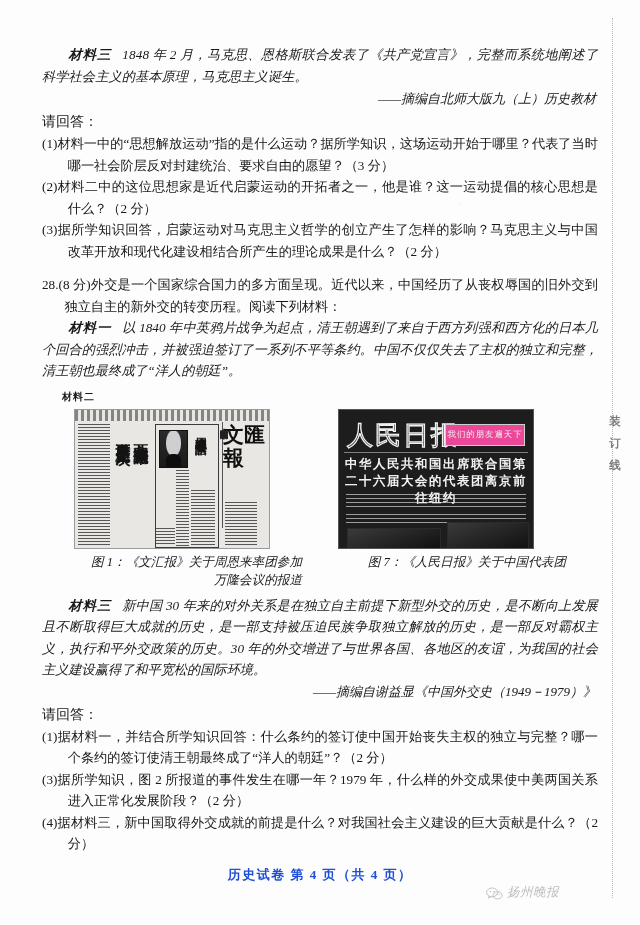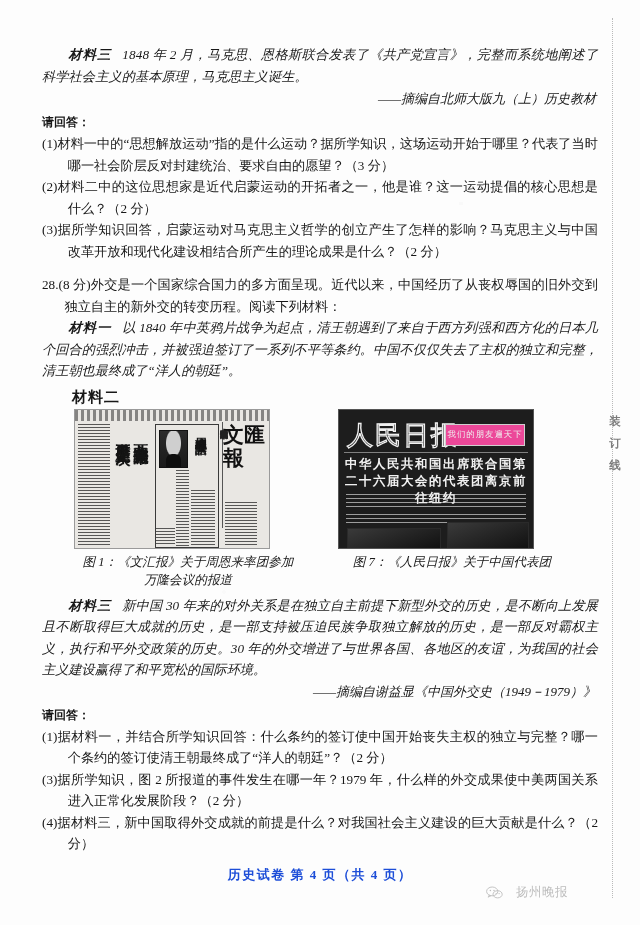--- a/index.html
+++ b/index.html
@@ -64,23 +64,23 @@
   .source-line {
     font-size: 13px;
     line-height: 21px;
     text-align: right;
     font-style: italic;
     margin: 0 0 2px 0;
     padding-right: 2px;
   }
 
   .ask-line {
-    font-size: 12px;
+    font-size: 14px;
     line-height: 22px;
-    font-weight: bold;
+    font-weight: normal;
     margin: 2px 0 0 0;
   }
 
   .q-item {
     font-size: 13.2px;
     line-height: 21.5px;
     text-align: justify;
     margin: 0;
     padding-left: 1.95em;
     text-indent: -1.95em;
@@ -104,21 +104,21 @@
     line-height: 21.5px;
     text-align: justify;
     text-indent: 2em;
     font-style: italic;
     margin: 0;
   }
 
   
   .mat2-label-row {
     margin-top: 5px;
-    font-size: 15px;
+    font-size: 10px;
     line-height: 20px;
     text-indent: 2em;
     font-weight: bold;
     letter-spacing: 1px;
   }
 
   .figures {
     display: flex;
     justify-content: center;
     gap: 36px;
@@ -131,21 +131,21 @@
     width: 196px;
     height: 140px;
     position: relative;
     overflow: hidden;
     background: #efefef;
   }
   .fig-cap {
     margin-top: 4px;
     font-size: 12.6px;
     line-height: 18px;
-    text-align: center;
+    text-align: right;
     font-style: italic;
   }
 
   
   .np1 {
     background: #e9e7e3;
     border: 1px solid #9a9a9a;
     box-sizing: border-box;
   }
   .np1-masthead {
@@ -291,23 +291,24 @@
     color: #7d7d7d;
     font-weight: bold;
   }
 
   
   .wechat {
     position: absolute;
     left: 486px;
     top: 884px;
     display: flex;
-    align-items: center;
-    gap: 13px;
+    align-items: flex-end;
+    gap: 4px;
     opacity: .45;
+    font-style: italic;
   }
   .wechat-logo {
     width: 17px; height: 14px;
     position: relative;
   }
   .wechat-label {
     font-size: 12.5px;
     color: #6f6f6f;
     letter-spacing: .5px;
   }

